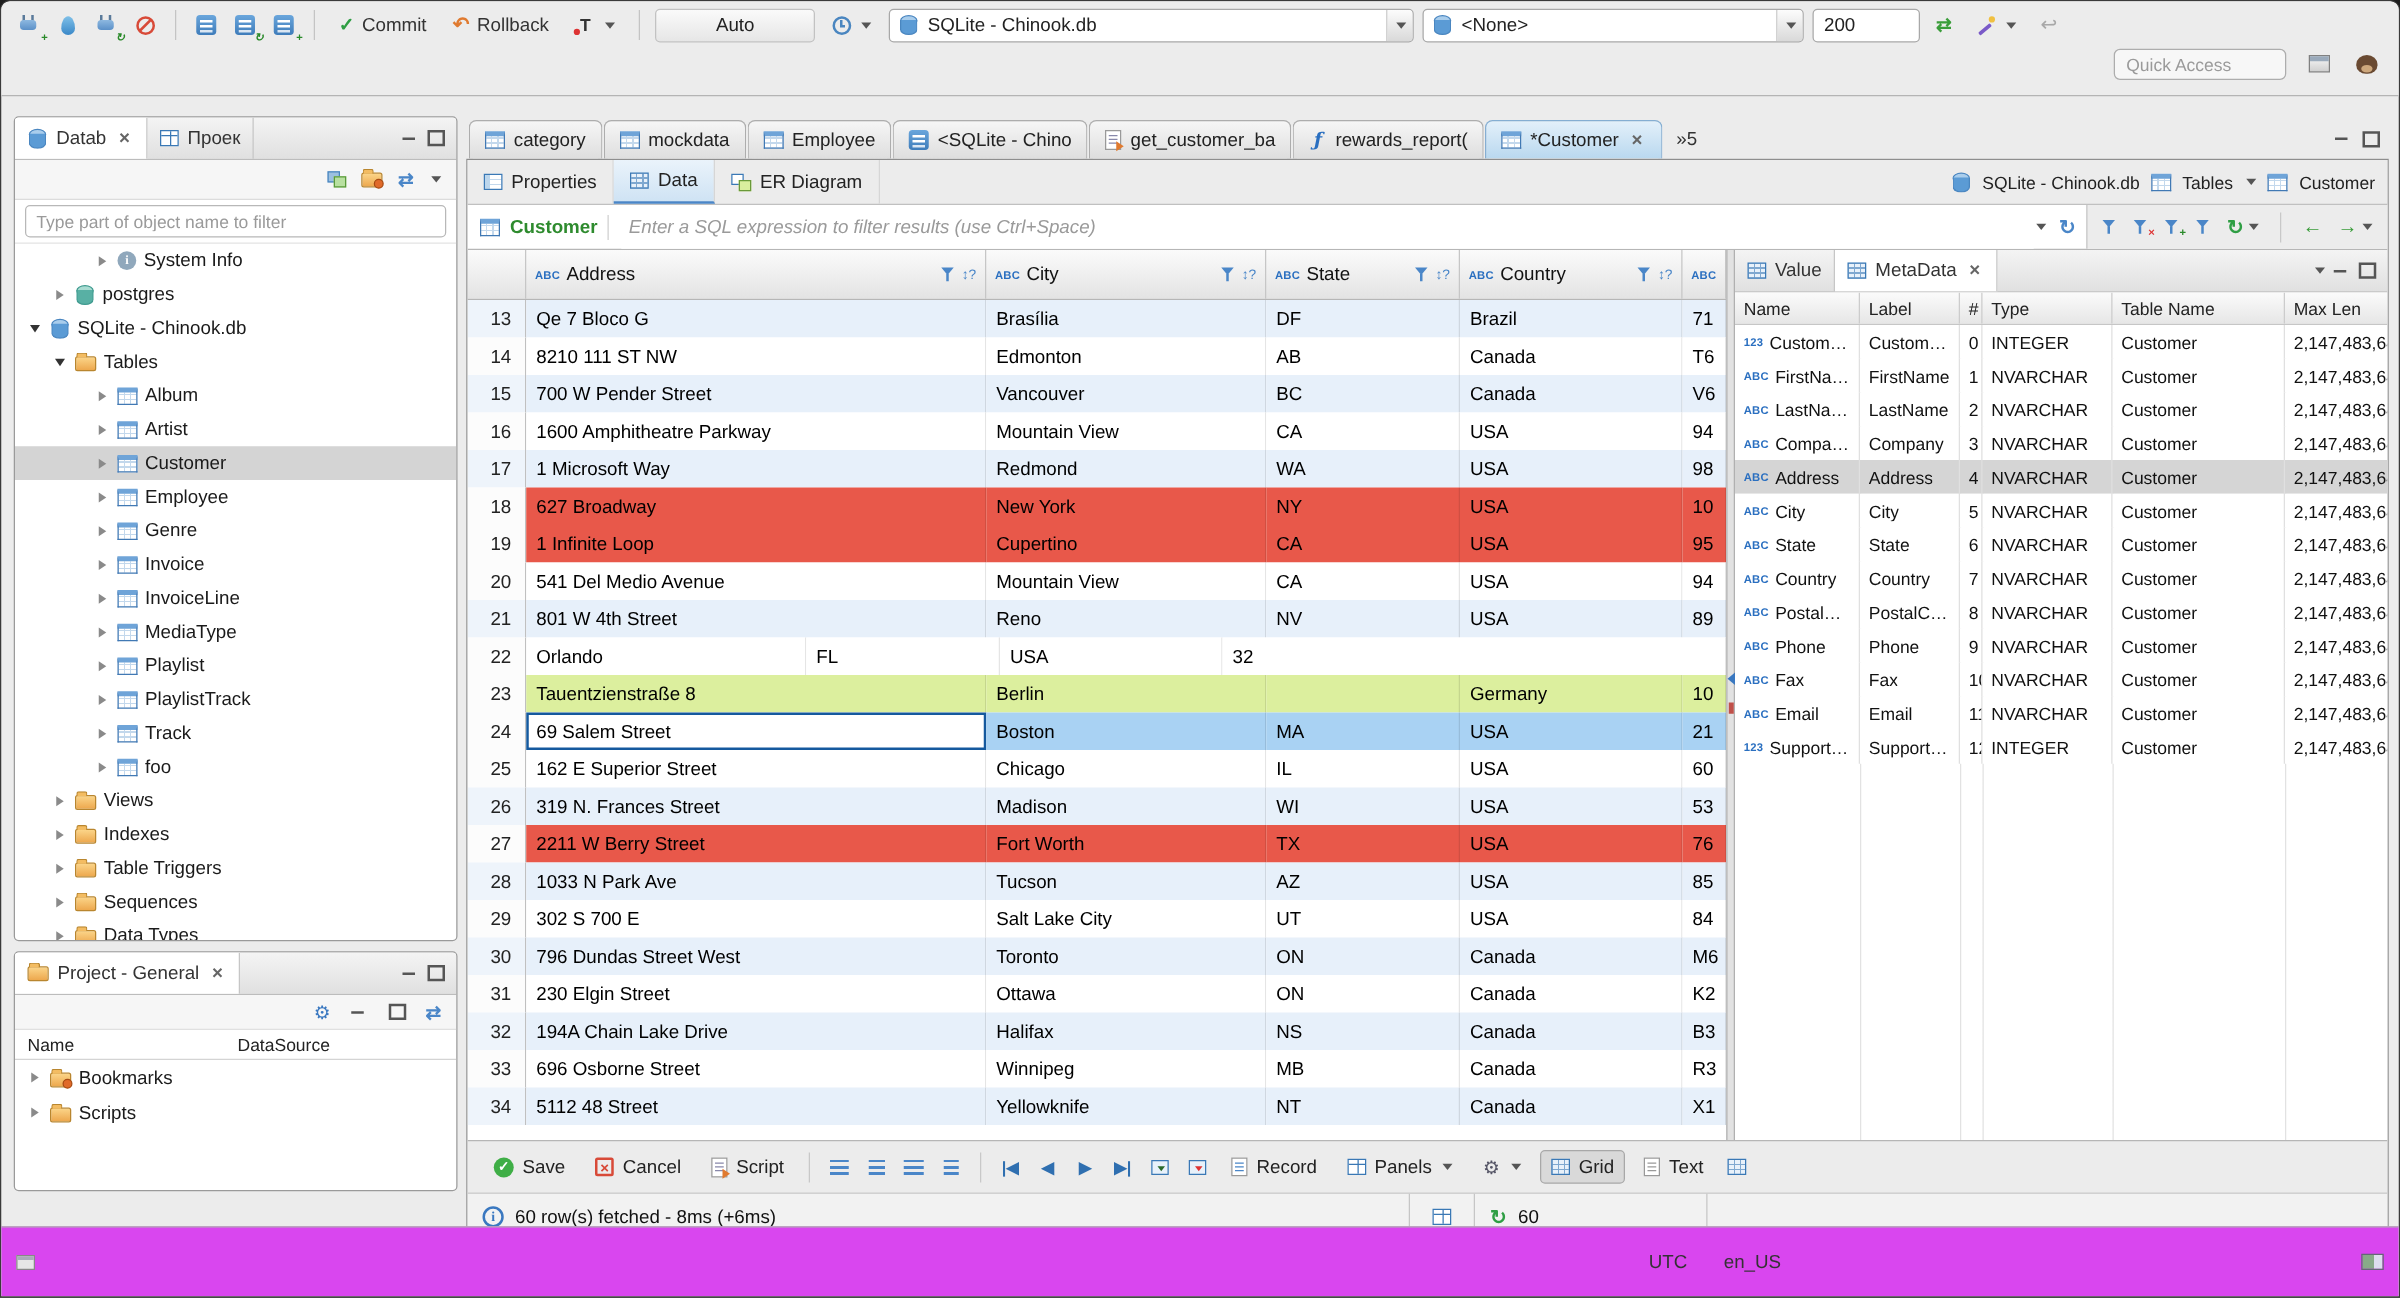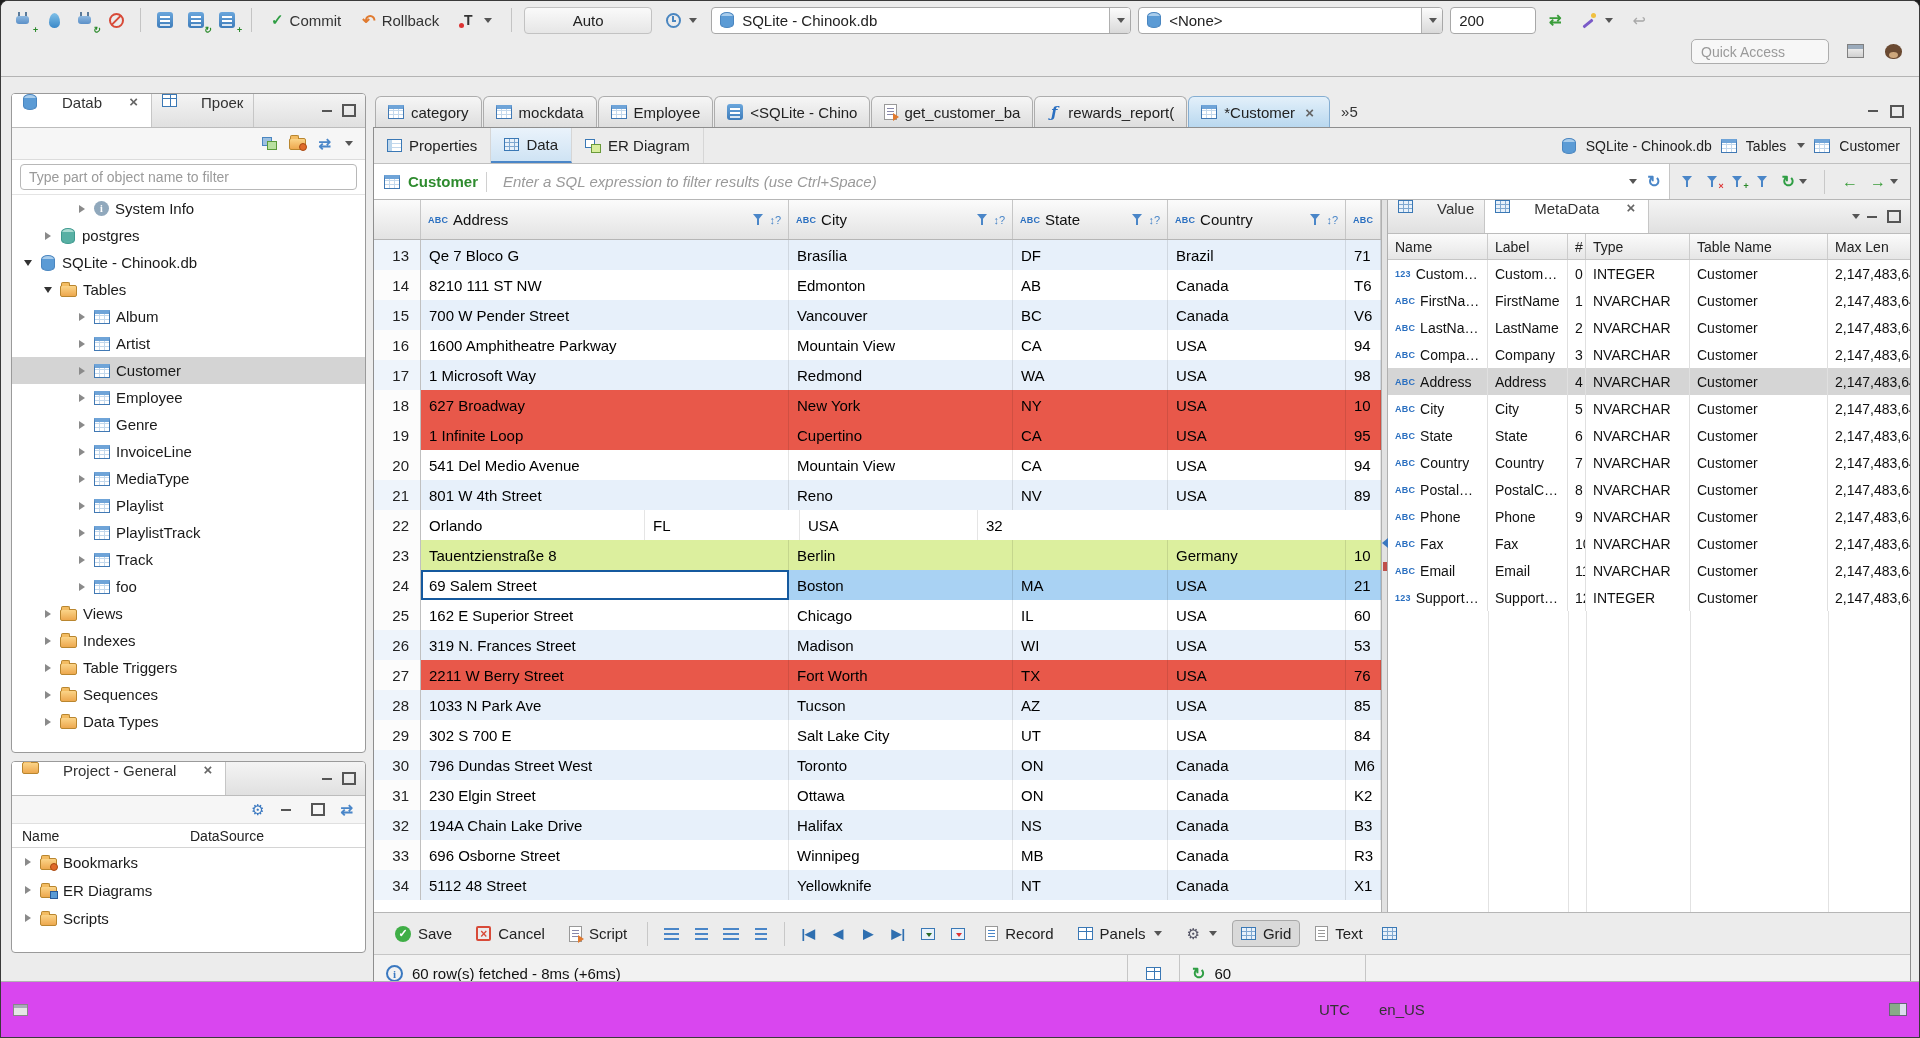--- a/index.html
+++ b/index.html
@@ -131,21 +131,21 @@
 .ag-fwd::before{content:"→"}
 
 
 .workspace{position:absolute;top:76px;left:0;right:0;bottom:40px}
 .left-col{position:absolute;left:10px;top:16px;width:355px;bottom:4px}
 .panel{position:absolute;left:0;right:0;background:#fff;border:1px solid #9a9a9a;border-radius:4px;display:flex;flex-direction:column;overflow:hidden}
 .nav-panel{top:0;height:660px}
 .proj-panel{top:668px;height:192px}
 .ptab-row{height:34px;display:flex;align-items:stretch;background:linear-gradient(#f4f4f4,#e0e0e0);border-bottom:1px solid #bcbcbc;flex:none}
 .ptabs-loop{display:flex}
-.ptab{display:flex;gap:24px;padding:0 10px;font-size:15px;color:#333;border-right:1px solid #c6c6c6;white-space:nowrap}
+.ptab{display:flex;align-items:center;gap:7px;padding:0 10px;font-size:15px;color:#333;border-right:1px solid #c6c6c6;white-space:nowrap}
 .ptab.active{background:#fff}
 .pctl{margin-left:auto;display:flex;align-items:center;gap:2px;padding-right:6px}
 .nav-toolbar{height:32px;display:flex;align-items:center;justify-content:flex-end;gap:12px;padding:0 12px;border-bottom:1px solid #dcdcdc;background:#f6f6f6;flex:none}
 .nav-filter{padding:4px 8px;border-bottom:1px solid #e4e4e4;flex:none}
 .nav-filter input{width:100%;height:26px;border:1px solid #b8b8b8;border-radius:4px;padding:0 8px;font-size:14px;color:#333;background:#fff}
 .tree-wrap{flex:1;overflow:hidden}
 .ti{height:27px;display:flex;align-items:center;gap:6px;font-size:15px;color:#1a1a1a;white-space:nowrap}
 .l1{padding-left:10px}.l2{padding-left:30px}.l3{padding-left:64px}
 .ti.selected{background:#d4d4d4}
 .arr{width:12px;display:flex;align-items:center;justify-content:center;flex:none}
@@ -409,20 +409,25 @@
                 <span class="tico ico-table"></span>
                 <span>Employee</span>
               </div>
 
               <div class="ti l3">
                 <span class="arr ar"></span>
                 <span class="tico ico-table"></span>
                 <span>Genre</span>
               </div>
 
+              <div class="ti l3">
+                <span class="arr ar"></span>
+                <span class="tico ico-table"></span>
+                <span>Invoice</span>
+              </div>
 
               <div class="ti l3">
                 <span class="arr ar"></span>
                 <span class="tico ico-table"></span>
                 <span>InvoiceLine</span>
               </div>
 
               <div class="ti l3">
                 <span class="arr ar"></span>
                 <span class="tico ico-table"></span>
@@ -510,25 +515,20 @@
         </div>
         <div class="proj-items">
           <div class="pi-loop">
 
               <div class="pi">
                 <span class="arr ar"></span>
                 <span class="tico ico-folder ico-bm"></span>
                 <span>Bookmarks</span>
               </div>
 
-              <div class="pi">
-                <span class="arr ar"></span>
-                <span class="tico ico-folder ico-erb"></span>
-                <span>ER Diagrams</span>
-              </div>
 
               <div class="pi">
                 <span class="arr ar"></span>
                 <span class="tico ico-folder"></span>
                 <span>Scripts</span>
               </div>
             </div>
         </div>
       </div>
     </div>

